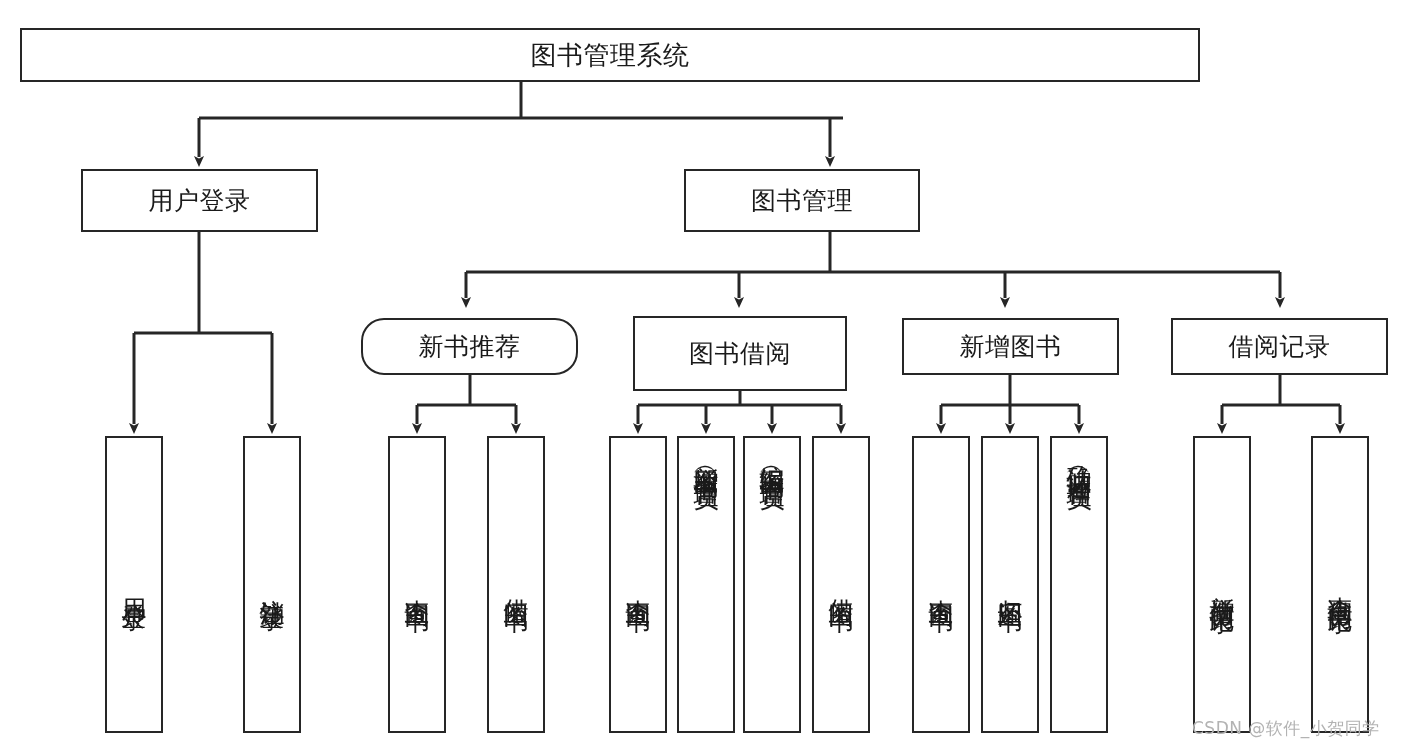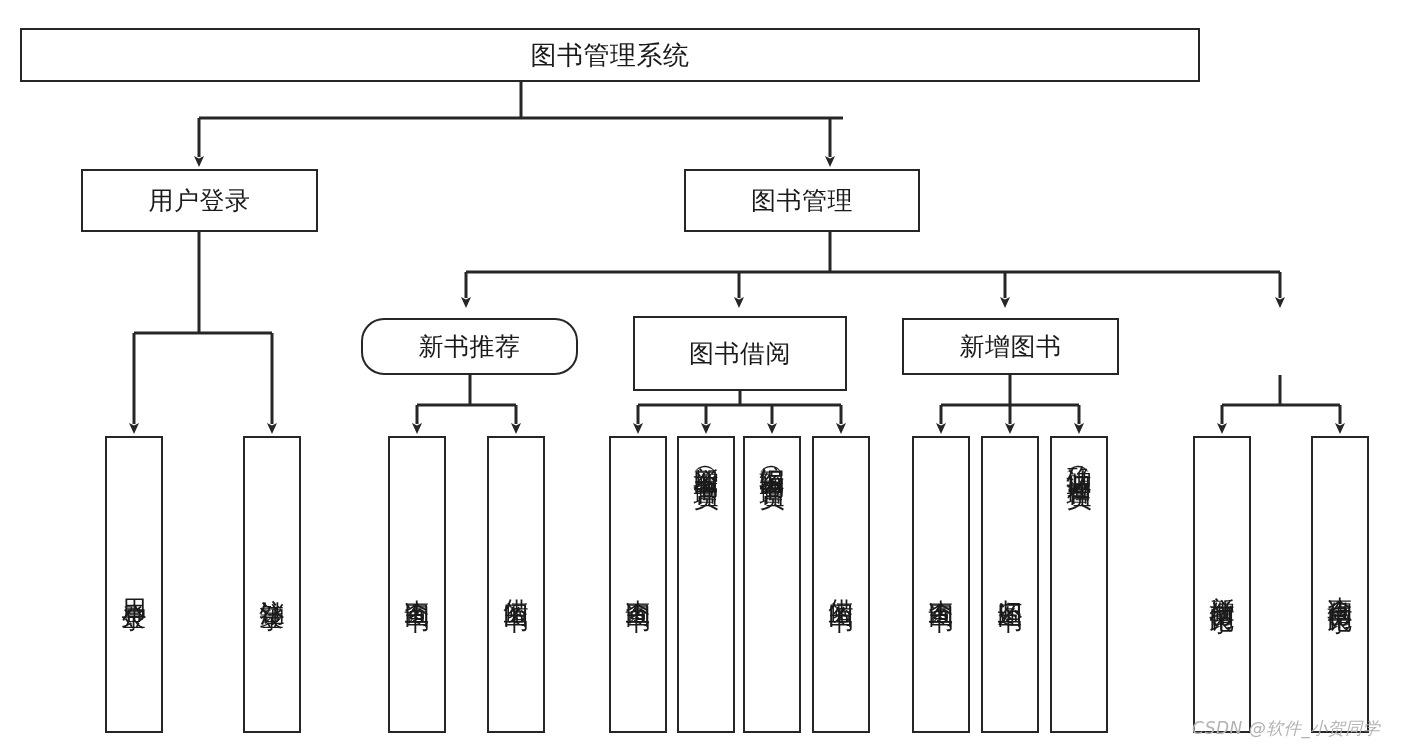--- a/index.html
+++ b/index.html
@@ -63,21 +63,20 @@
     align-items: center;
     padding-top: 0;
   }
   .watermark {
     position: absolute;
     color: #b3b3b3;
     font-size: 17px;
     white-space: nowrap;
     z-index: 3;
     letter-spacing: 0.5px;
-    font-style: italic;
   }
 </style>
 </head>
 <body>
 
 <div id="canvas">
 
   <svg id="edges" viewBox="0 0 1405 747" xmlns="http://www.w3.org/2000/svg">
     <defs>
       <marker id="arrow" markerWidth="12" markerHeight="12" refX="1" refY="5" orient="auto" markerUnits="userSpaceOnUse">
@@ -157,20 +156,23 @@
   </div>
 
   <div class="node h" style="left:633px; top:316px; width:214px; height:75px;">
     <span class="node-label">图书借阅</span>
   </div>
 
   <div class="node h" style="left:902px; top:318px; width:217px; height:57px;">
     <span class="node-label">新增图书</span>
   </div>
 
+  <div class="node h" style="left:1171px; top:318px; width:217px; height:57px;">
+    <span class="node-label">借阅记录</span>
+  </div>
 
   <div class="node v centerv" style="left:105px; top:436px; width:58px; height:297px;">
     <span class="node-label">用户登录</span>
   </div>
 
   <div class="node v centerv" style="left:243px; top:436px; width:58px; height:297px;">
     <span class="node-label">注销登录</span>
   </div>
 
   <div class="node v centerv" style="left:388px; top:436px; width:58px; height:297px;">

